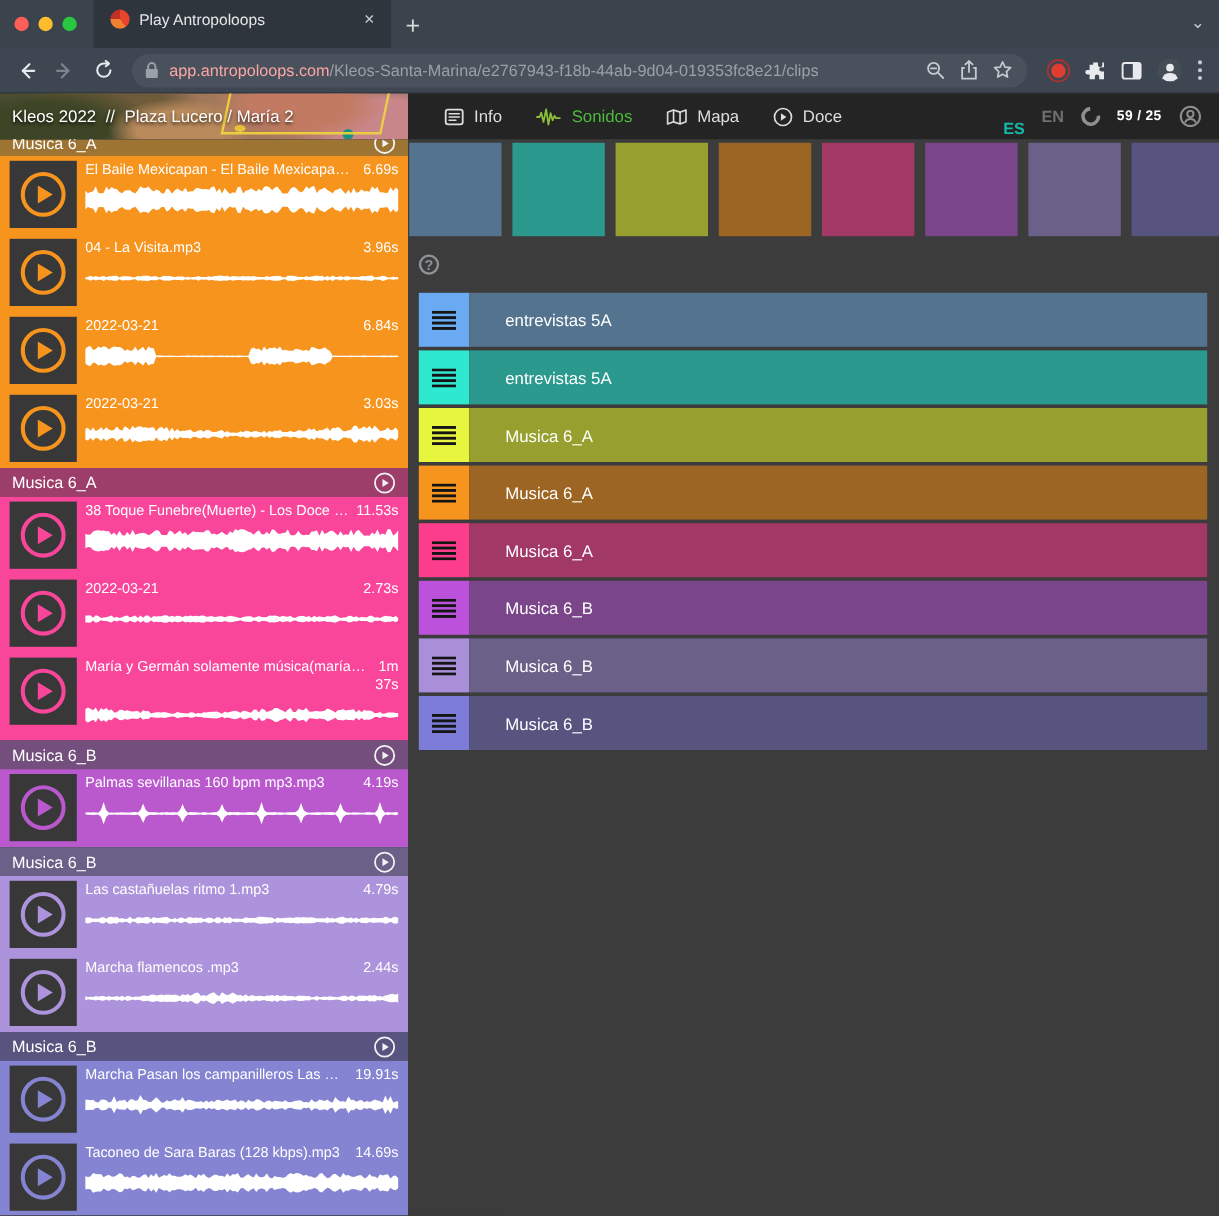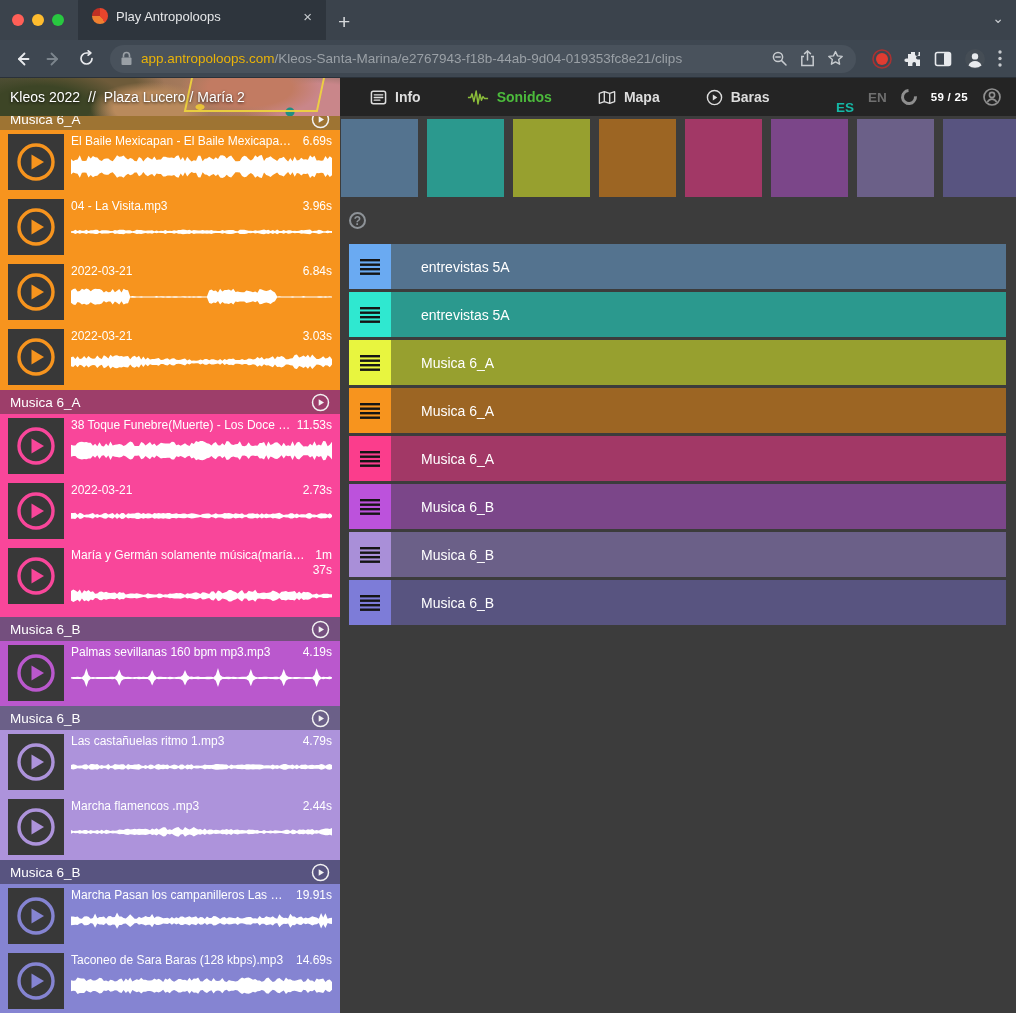--- a/index.html
+++ b/index.html
@@ -18,21 +18,21 @@
   .tab-close { color:#C7CBCF; font-size:15px; line-height:1; padding:2px 4px; cursor:default; }
   .newtab { color:#D5D8DB; font-size:21px; font-weight:300; padding:0 14px 6px 12px; }
   .strip-chevron { position:absolute; right:12px; top:10px; color:#C7CBCF; font-size:14px; }
 
   .toolbar { height:38px; background:#3E4751; display:flex; align-items:center; padding:0 8px; gap:4px;
     border-bottom:1px solid #2A3139; }
   .nav-btn { width:28px; height:28px; display:flex; align-items:center; justify-content:center; border-radius:50%; }
   .omnibox { flex:1; height:28px; background:#49525C; border-radius:14px; margin:0 6px;
     display:flex; align-items:center; padding:0 10px; gap:8px; min-width:0; }
   .url { font-size:13.5px; white-space:nowrap; overflow:hidden; flex:1; }
-  .url .host { color:#eab308; }
+  .url .host { color:#fca5a5; }
   .url .path { color:#9AA0A6; }
   .omni-icons { display:flex; align-items:center; gap:12px; padding-right:2px; }
   .chrome-right { display:flex; align-items:center; gap:12px; padding:0 6px; }
 
   
   .appnav { height:38px; background:#242424; display:flex; align-items:center; position:relative; }
   .map-crumb { width:340px; height:38px; position:relative; overflow:hidden; flex:0 0 auto;
     background:
       radial-gradient(22px 14px at 200px 29px, #e8c23a 0 4px, rgba(232,194,58,0) 5px),
       radial-gradient(10px 10px at 290px 34px, #1f8f83 0 4px, rgba(31,143,131,0) 5px),
@@ -40,21 +40,21 @@
       radial-gradient(80px 34px at 320px 26px, #c9868a 0 60%, rgba(201,134,138,0) 100%),
       radial-gradient(60px 26px at 150px 30px, #b98a5c 0 60%, rgba(185,138,92,0) 100%),
       radial-gradient(90px 40px at 40px 30px, #3d4526 0 55%, rgba(61,69,38,0) 100%),
       radial-gradient(70px 30px at 95px 8px, #6e5b3a 0 60%, rgba(110,91,58,0) 100%),
       linear-gradient(90deg, #55523a 0%, #8a6b4e 30%, #a67a5c 55%, #9d7763 80%, #8c6e62 100%);
   }
   .map-crumb::after { content:""; position:absolute; left:188px; top:-6px; width:130px; height:36px;
     border:2px solid rgba(240,214,60,.9); transform:skewX(-12deg); }
   .crumb-text { position:absolute; left:10px; top:0; height:38px; display:flex; align-items:center; gap:8px;
     color:#fff; font-size:14px; text-shadow:0 1px 3px rgba(0,0,0,.8); z-index:2; white-space:nowrap; }
-  .nav-items { display:flex; align-items:center; gap:22px; padding-left:18px; flex:1;font-weight:bold; }
+  .nav-items { display:flex; align-items:center; gap:4px; padding-left:18px; flex:1; }
   .nav-item { display:flex; align-items:center; gap:8px; padding:6px 12px; color:#DDDDDD; font-size:14px; }
   .nav-item.active { color:#4CBB3C; }
   .nav-right { display:flex; align-items:center; gap:14px; padding-right:14px; }
   .lang { font-size:13.5px; font-weight:bold; }
   .lang.on { color:#14b8a6;margin-top:20px; }
   .lang.off { color:#6F6F6F; }
   .spinner { width:16px; height:16px; border-radius:50%; border:3px solid #8F8F8F; border-top-color:transparent; transform:rotate(40deg); }
   .counter { color:#FFFFFF; font-size:11.5px; font-weight:bold; letter-spacing:.3px; }
 
   
@@ -205,21 +205,21 @@
           <path d="M1.5 3.5 7 1.5l6 2 5.5-2v11l-5.5 2-6-2-5.5 2z" fill="none" stroke="#DDDDDD" stroke-width="1.5" stroke-linejoin="round"></path>
           <path d="M7 1.5v11M13 3.5v11" stroke="#DDDDDD" stroke-width="1.5"></path>
         </svg>
       <span>Mapa</span>
     </div>
     <div class="nav-item">
       <svg width="17" height="17" viewBox="0 0 18 18">
           <circle cx="9" cy="9" r="7.5" fill="none" stroke="#DDDDDD" stroke-width="1.5"></circle>
           <path d="M7.2 5.8 12 9l-4.8 3.2z" fill="#DDDDDD"></path>
         </svg>
-      <span>Baras</span>
+      <span>Doce</span>
     </div>
   </div>
   <div class="nav-right">
     <span class="lang on">ES</span>
     <span class="lang off">EN</span>
     <span class="spinner"></span>
     <span class="counter">59 / 25</span>
     <svg width="20" height="20" viewBox="0 0 20 20">
         <circle cx="10" cy="10" r="8" fill="none" stroke="#8F8F8F" stroke-width="1.7"></circle>
         <circle cx="10" cy="8" r="2.6" fill="none" stroke="#8F8F8F" stroke-width="1.6"></circle>

